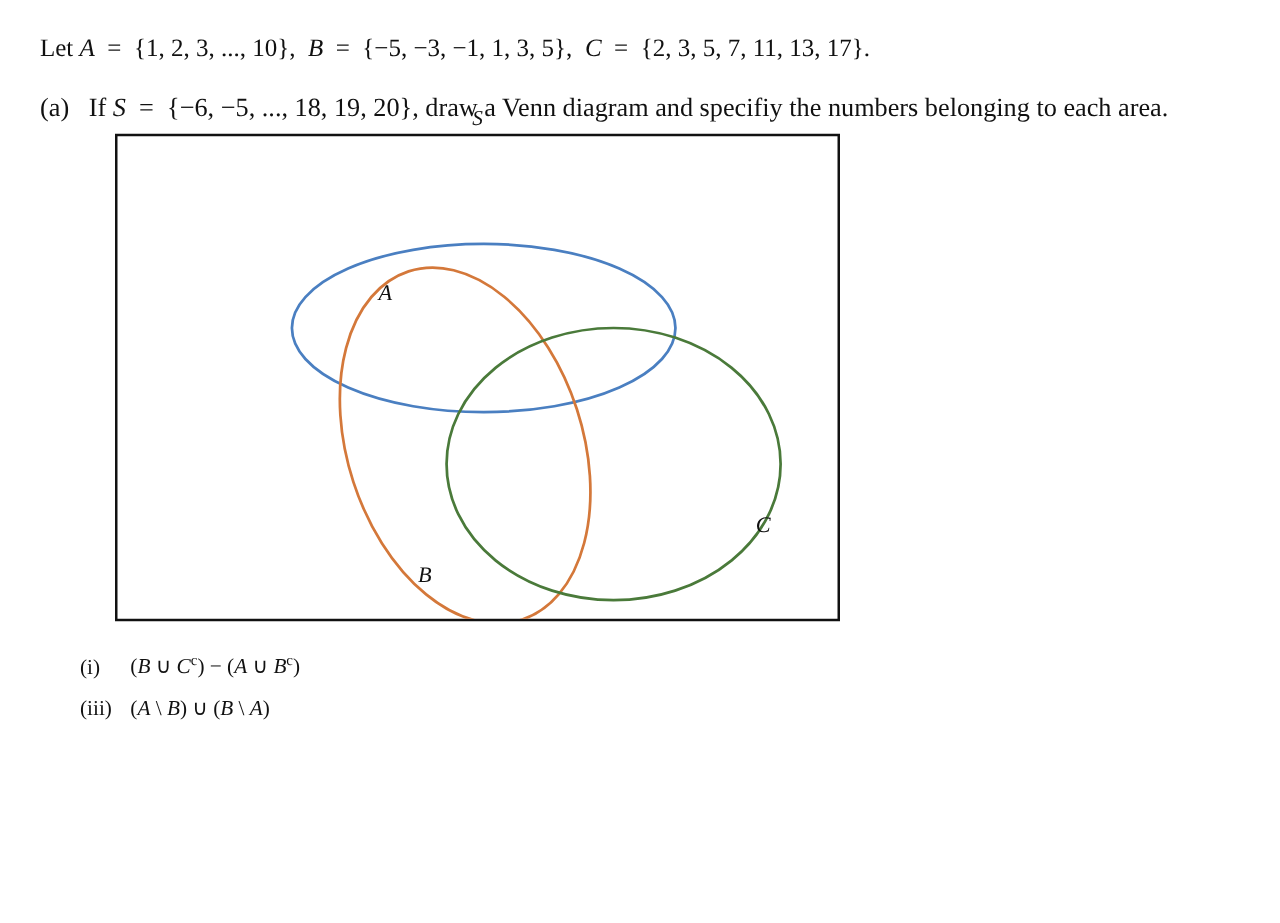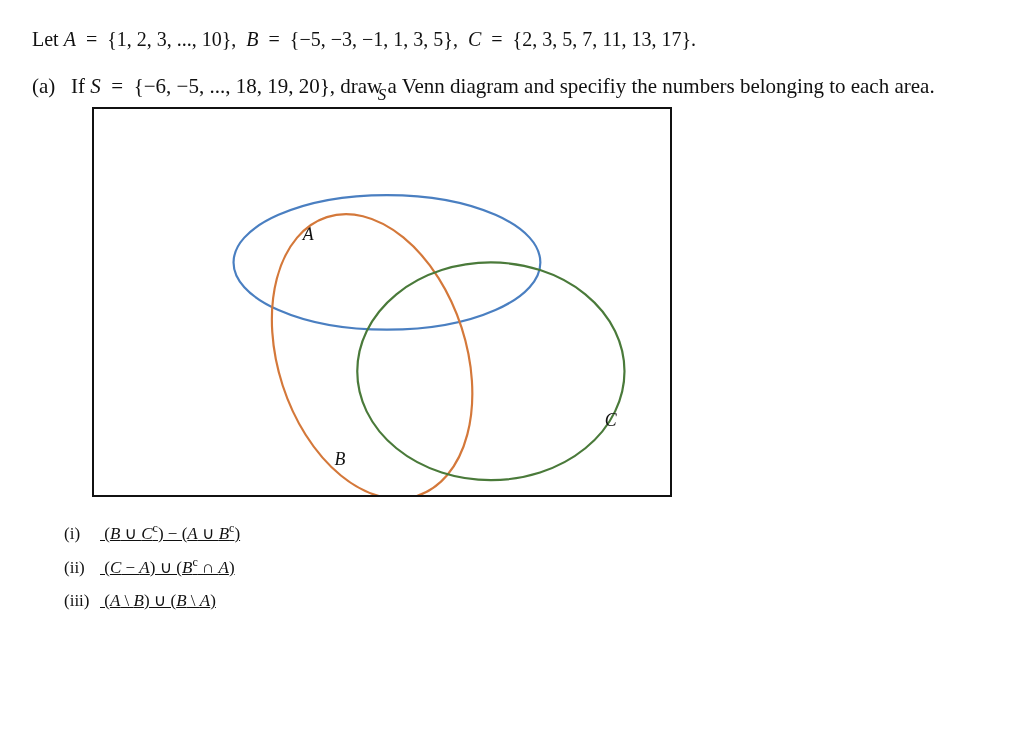--- a/index.html
+++ b/index.html
@@ -57,21 +57,20 @@
       font-size: 17px;
       margin-bottom: 10px;
     }
     .sub-items {
       margin-left: 32px;
     }
     .sub-item {
       margin-bottom: 6px;
       font-size: 17px;
       line-height: 1.6;
-      text-decoration: underline;
     }
     .roman {
       display: inline-block;
       width: 36px;
     }
     sup { font-size: 12px; }
   </style>
 </head>
 <body>
 
@@ -106,24 +105,20 @@
 </div>
 
 <div class="part-b">
   <div class="sub-items">
 
     <div class="sub-item">
       <span class="roman">(i)</span>
       (<em>B</em> ∪ <em>C</em><sup>c</sup>) − (<em>A</em> ∪ <em>B</em><sup>c</sup>)
     </div>
 
-    <div class="sub-item">
-      <span class="roman">(ii)</span>
-      (<em>C</em> − <em>A</em>) ∪ (<em>B</em><sup>c</sup> ∩ <em>A</em>)
-    </div>
 
     <div class="sub-item">
       <span class="roman">(iii)</span>
       (<em>A</em> \ <em>B</em>) ∪ (<em>B</em> \ <em>A</em>)
     </div>
 
 
   </div>
 </div>
 

